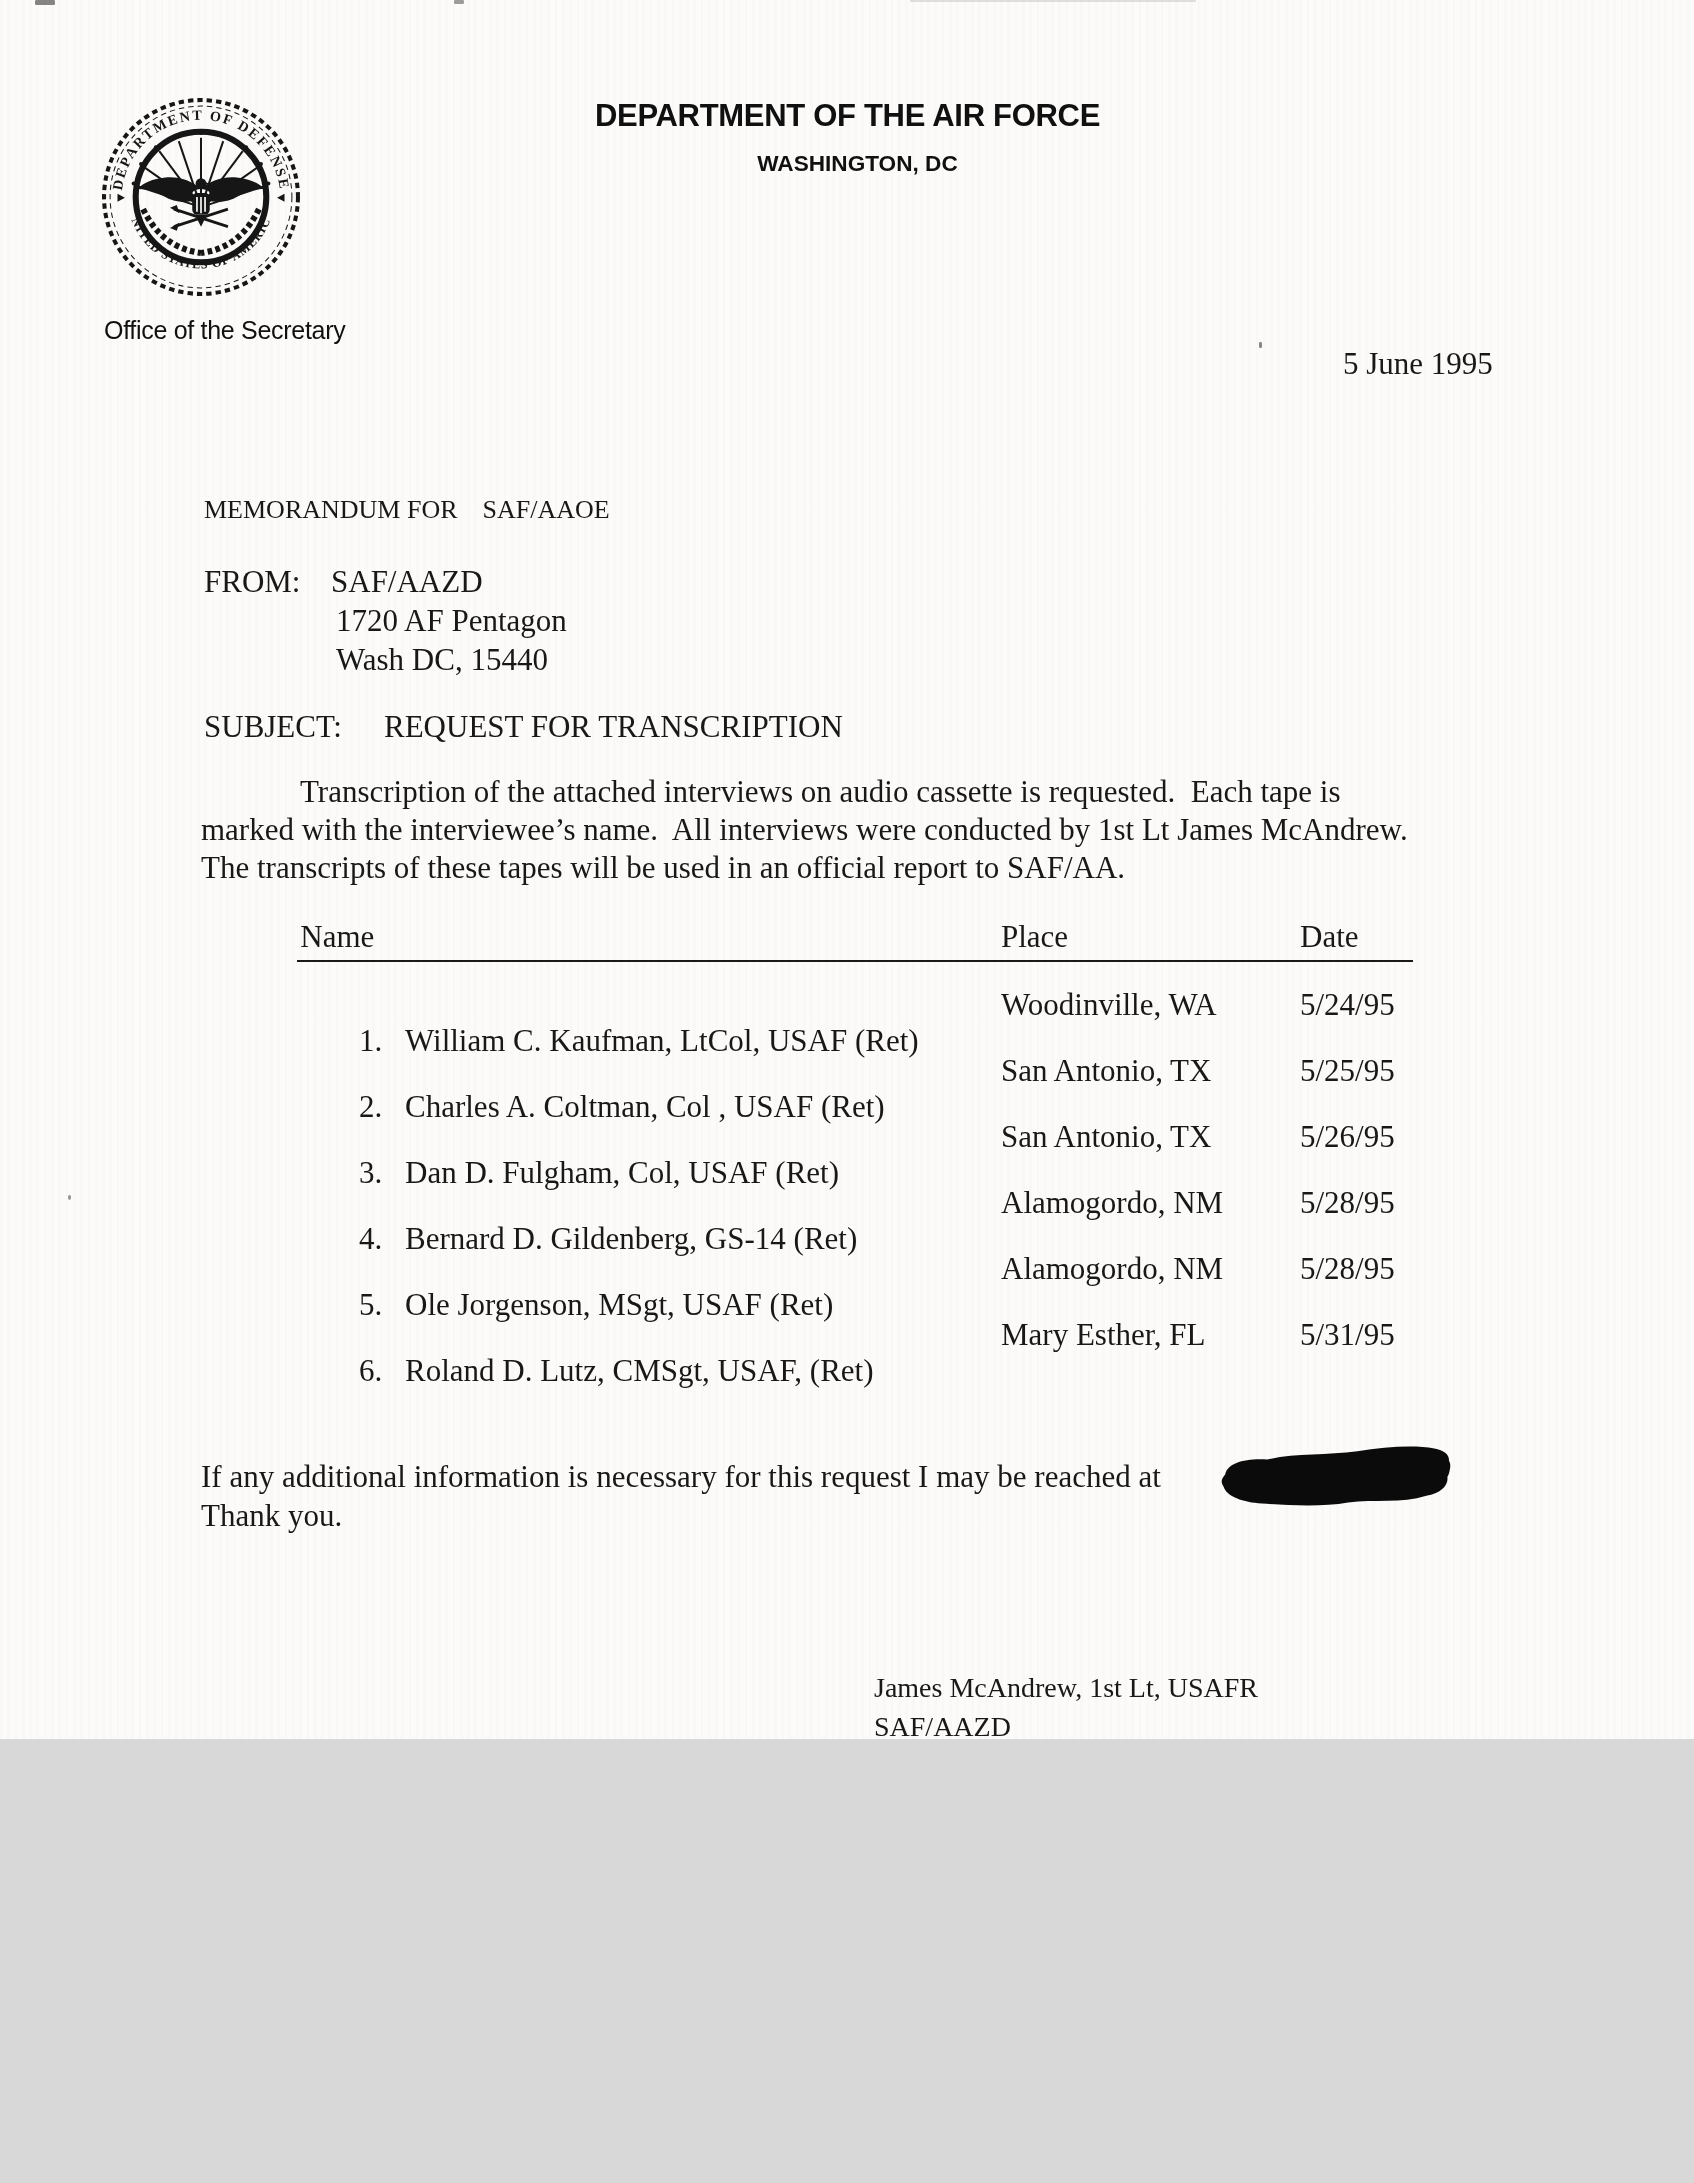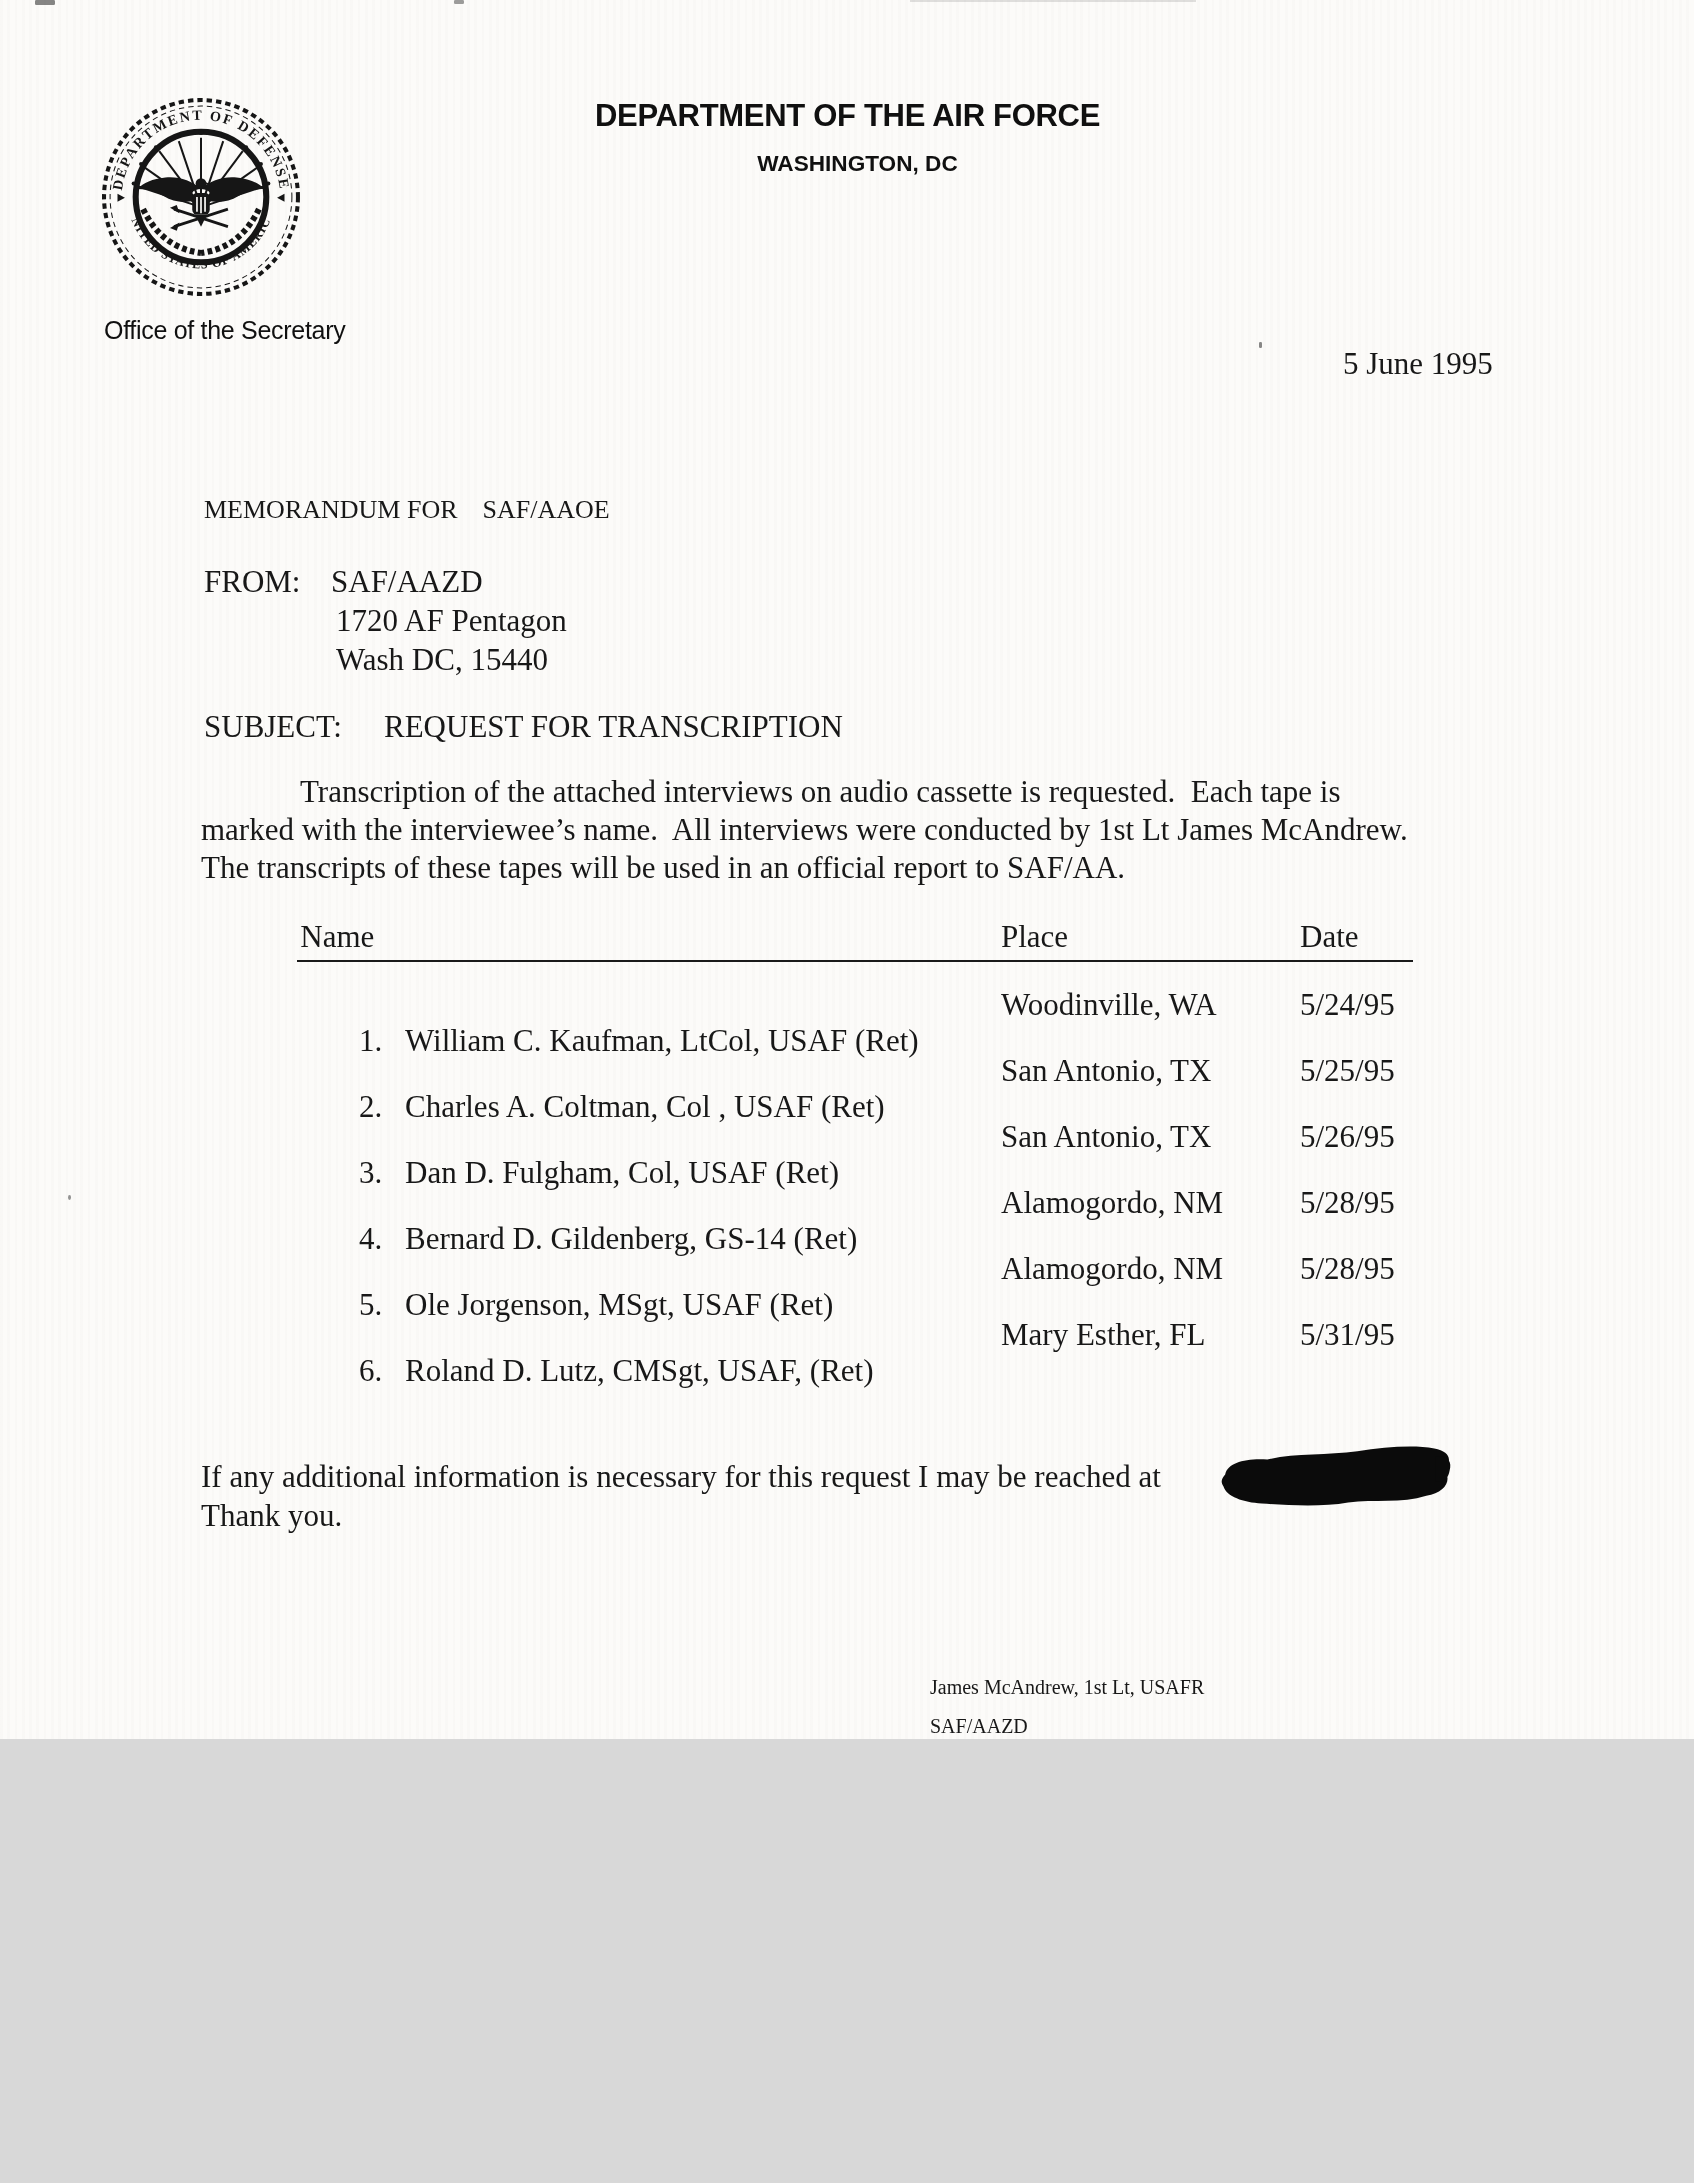--- a/index.html
+++ b/index.html
@@ -62,21 +62,21 @@
   .td-place{position:absolute;left:704px;top:0;}
   .td-date{position:absolute;left:1003px;top:0;}
 
   
   .closing{position:absolute;left:201px;top:1457px;font-size:31px;line-height:39px;}
   .closing-line1{white-space:pre;}
   .redaction{
     position:absolute;left:1015px;top:-12px;width:239px;height:64px;
   }
   
-  .signature{position:absolute;left:930px;top:1668px;font-size:20px;line-height:39px;}
+  .signature{position:absolute;left:874px;top:1668px;font-size:28px;line-height:39px;}
   .signature div{white-space:pre;}
   
   .attachments{position:absolute;left:201px;top:1810px;font-size:31px;line-height:39px;}
   .attachments div{white-space:pre;}
 
   
   .streak-a{position:absolute;left:35px;top:0;width:20px;height:4.6px;background:rgba(15,15,15,.5);border-radius:1.3px;}
   .streak-b{position:absolute;left:454px;top:0;width:10px;height:4px;background:rgba(15,15,15,.4);border-radius:1.3px;}
   .streak-c{position:absolute;left:910px;top:0;width:286px;height:2px;background:rgba(15,15,15,.12);}
   .speck{position:absolute;left:68px;top:1195px;width:3.3px;height:5.3px;background:rgba(20,20,20,.45);border-radius:50%;}

